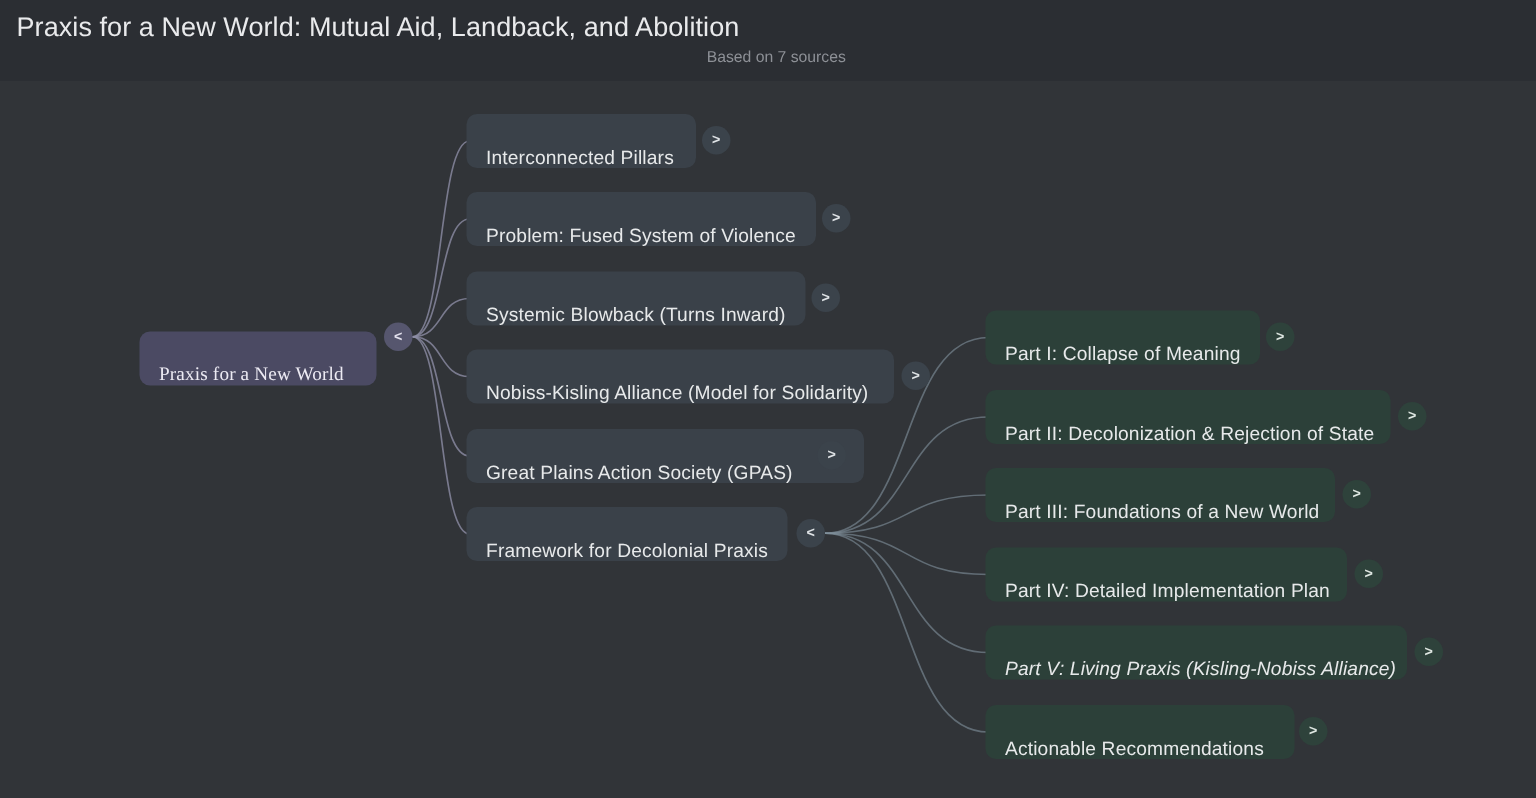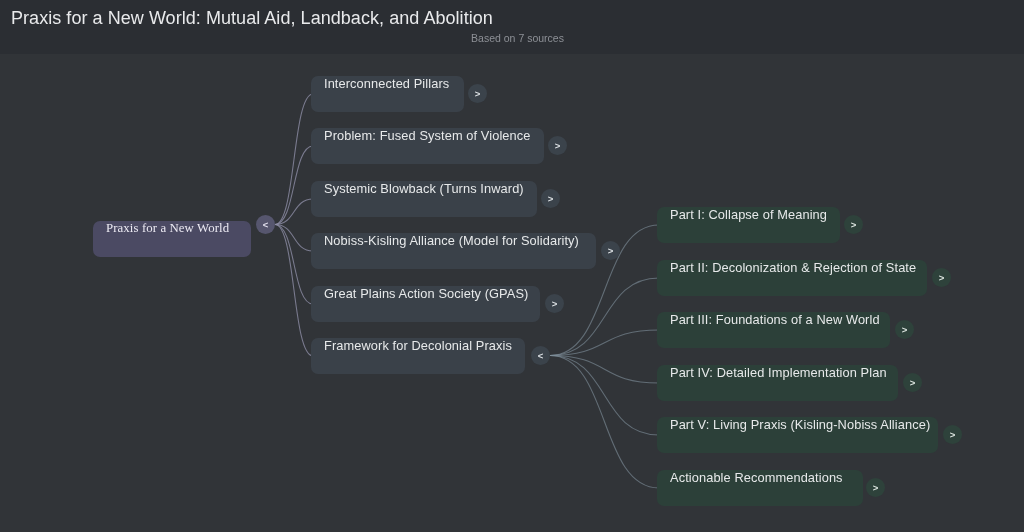--- a/index.html
+++ b/index.html
@@ -66,21 +66,21 @@
   #edges path.e-green {
     stroke: #7f909b;
     stroke-opacity: .62;
   }
 
   
   .node {
     position: absolute;
     height: 36px;
     display: flex;
-    align-items: flex-start;
+    align-items: flex-end;
     box-sizing: border-box;
     padding: 0 13px;
     border-radius: 7px;
     white-space: nowrap;
     font-size: 12.8px;
     color: #e7e9ea;
     letter-spacing: .1px;
     cursor: pointer;
   }
   .node.root {
@@ -152,21 +152,21 @@
         </div>
         <div class="toggle t-slate" style="left: 548px; top: 82px;">&gt;</div>
         <div class="node slate" style="left: 311px; top: 127px; width: 226px;">
           <span>Systemic Blowback (Turns Inward)</span>
         </div>
         <div class="toggle t-slate" style="left: 541px; top: 135px;">&gt;</div>
         <div class="node slate" style="left: 311px; top: 179px; width: 285px;">
           <span>Nobiss-Kisling Alliance (Model for Solidarity)</span>
         </div>
         <div class="toggle t-slate" style="left: 601px; top: 187px;">&gt;</div>
-        <div class="node slate" style="left: 311px; top: 232px; width: 229px;">
+        <div class="node slate" style="left: 311px; top: 232px; width: 265px;">
           <span>Great Plains Action Society (GPAS)</span>
         </div>
         <div class="toggle t-slate" style="left: 545px; top: 240px;">&gt;</div>
         <div class="node slate" style="left: 311px; top: 284px; width: 214px;">
           <span>Framework for Decolonial Praxis</span>
         </div>
         <div class="toggle t-slate" style="left: 531px; top: 292px;">&lt;</div>
         <div class="node green" style="left: 657px; top: 153px; width: 183px;">
           <span>Part I: Collapse of Meaning</span>
         </div>
@@ -176,21 +176,21 @@
         </div>
         <div class="toggle t-green" style="left: 932px; top: 214px;">&gt;</div>
         <div class="node green" style="left: 657px; top: 258px; width: 233px;">
           <span>Part III: Foundations of a New World</span>
         </div>
         <div class="toggle t-green" style="left: 895px; top: 266px;">&gt;</div>
         <div class="node green" style="left: 657px; top: 311px; width: 241px;">
           <span>Part IV: Detailed Implementation Plan</span>
         </div>
         <div class="toggle t-green" style="left: 903px; top: 319px;">&gt;</div>
-        <div class="node green" style="left: 657px; top: 363px; width: 281px;">
+        <div class="node green" style="left: 657px; top: 363px; width: 281px; font-style: italic;">
           <span>Part V: Living Praxis (Kisling-Nobiss Alliance)</span>
         </div>
         <div class="toggle t-green" style="left: 943px; top: 371px;">&gt;</div>
         <div class="node green" style="left: 657px; top: 416px; width: 206px;">
           <span>Actionable Recommendations</span>
         </div>
         <div class="toggle t-green" style="left: 866px; top: 424px;">&gt;</div>
       </div>
   </div>
 

